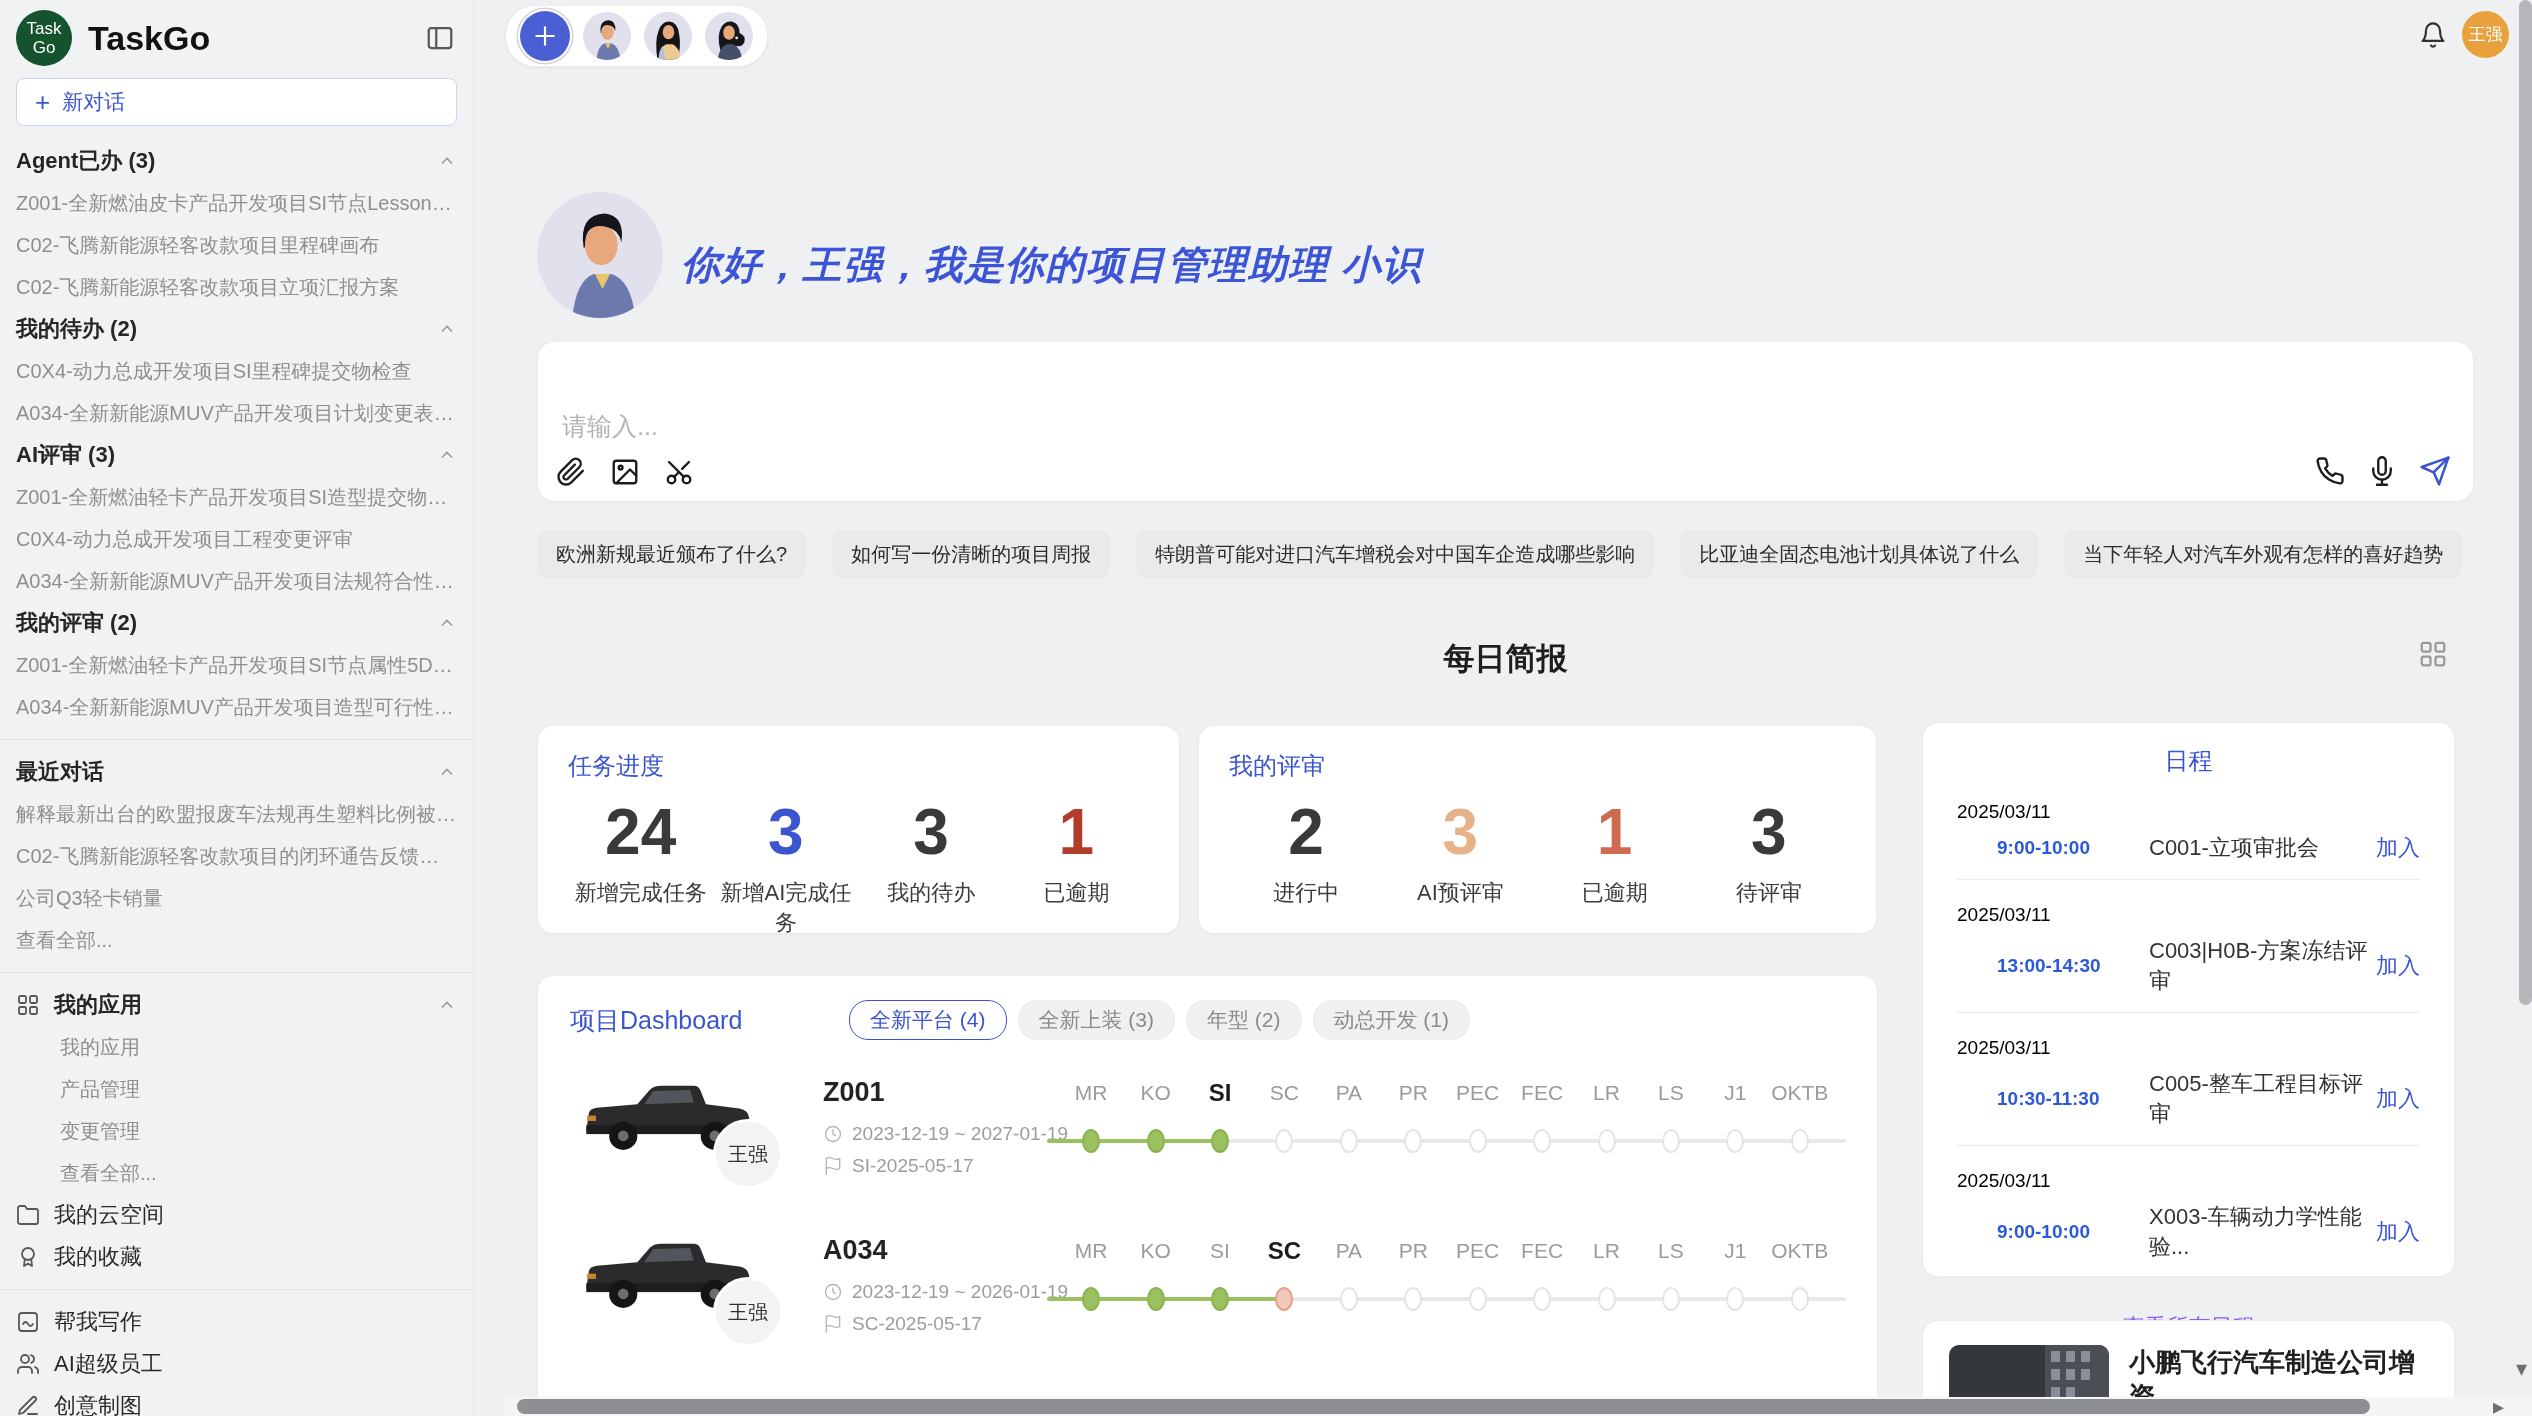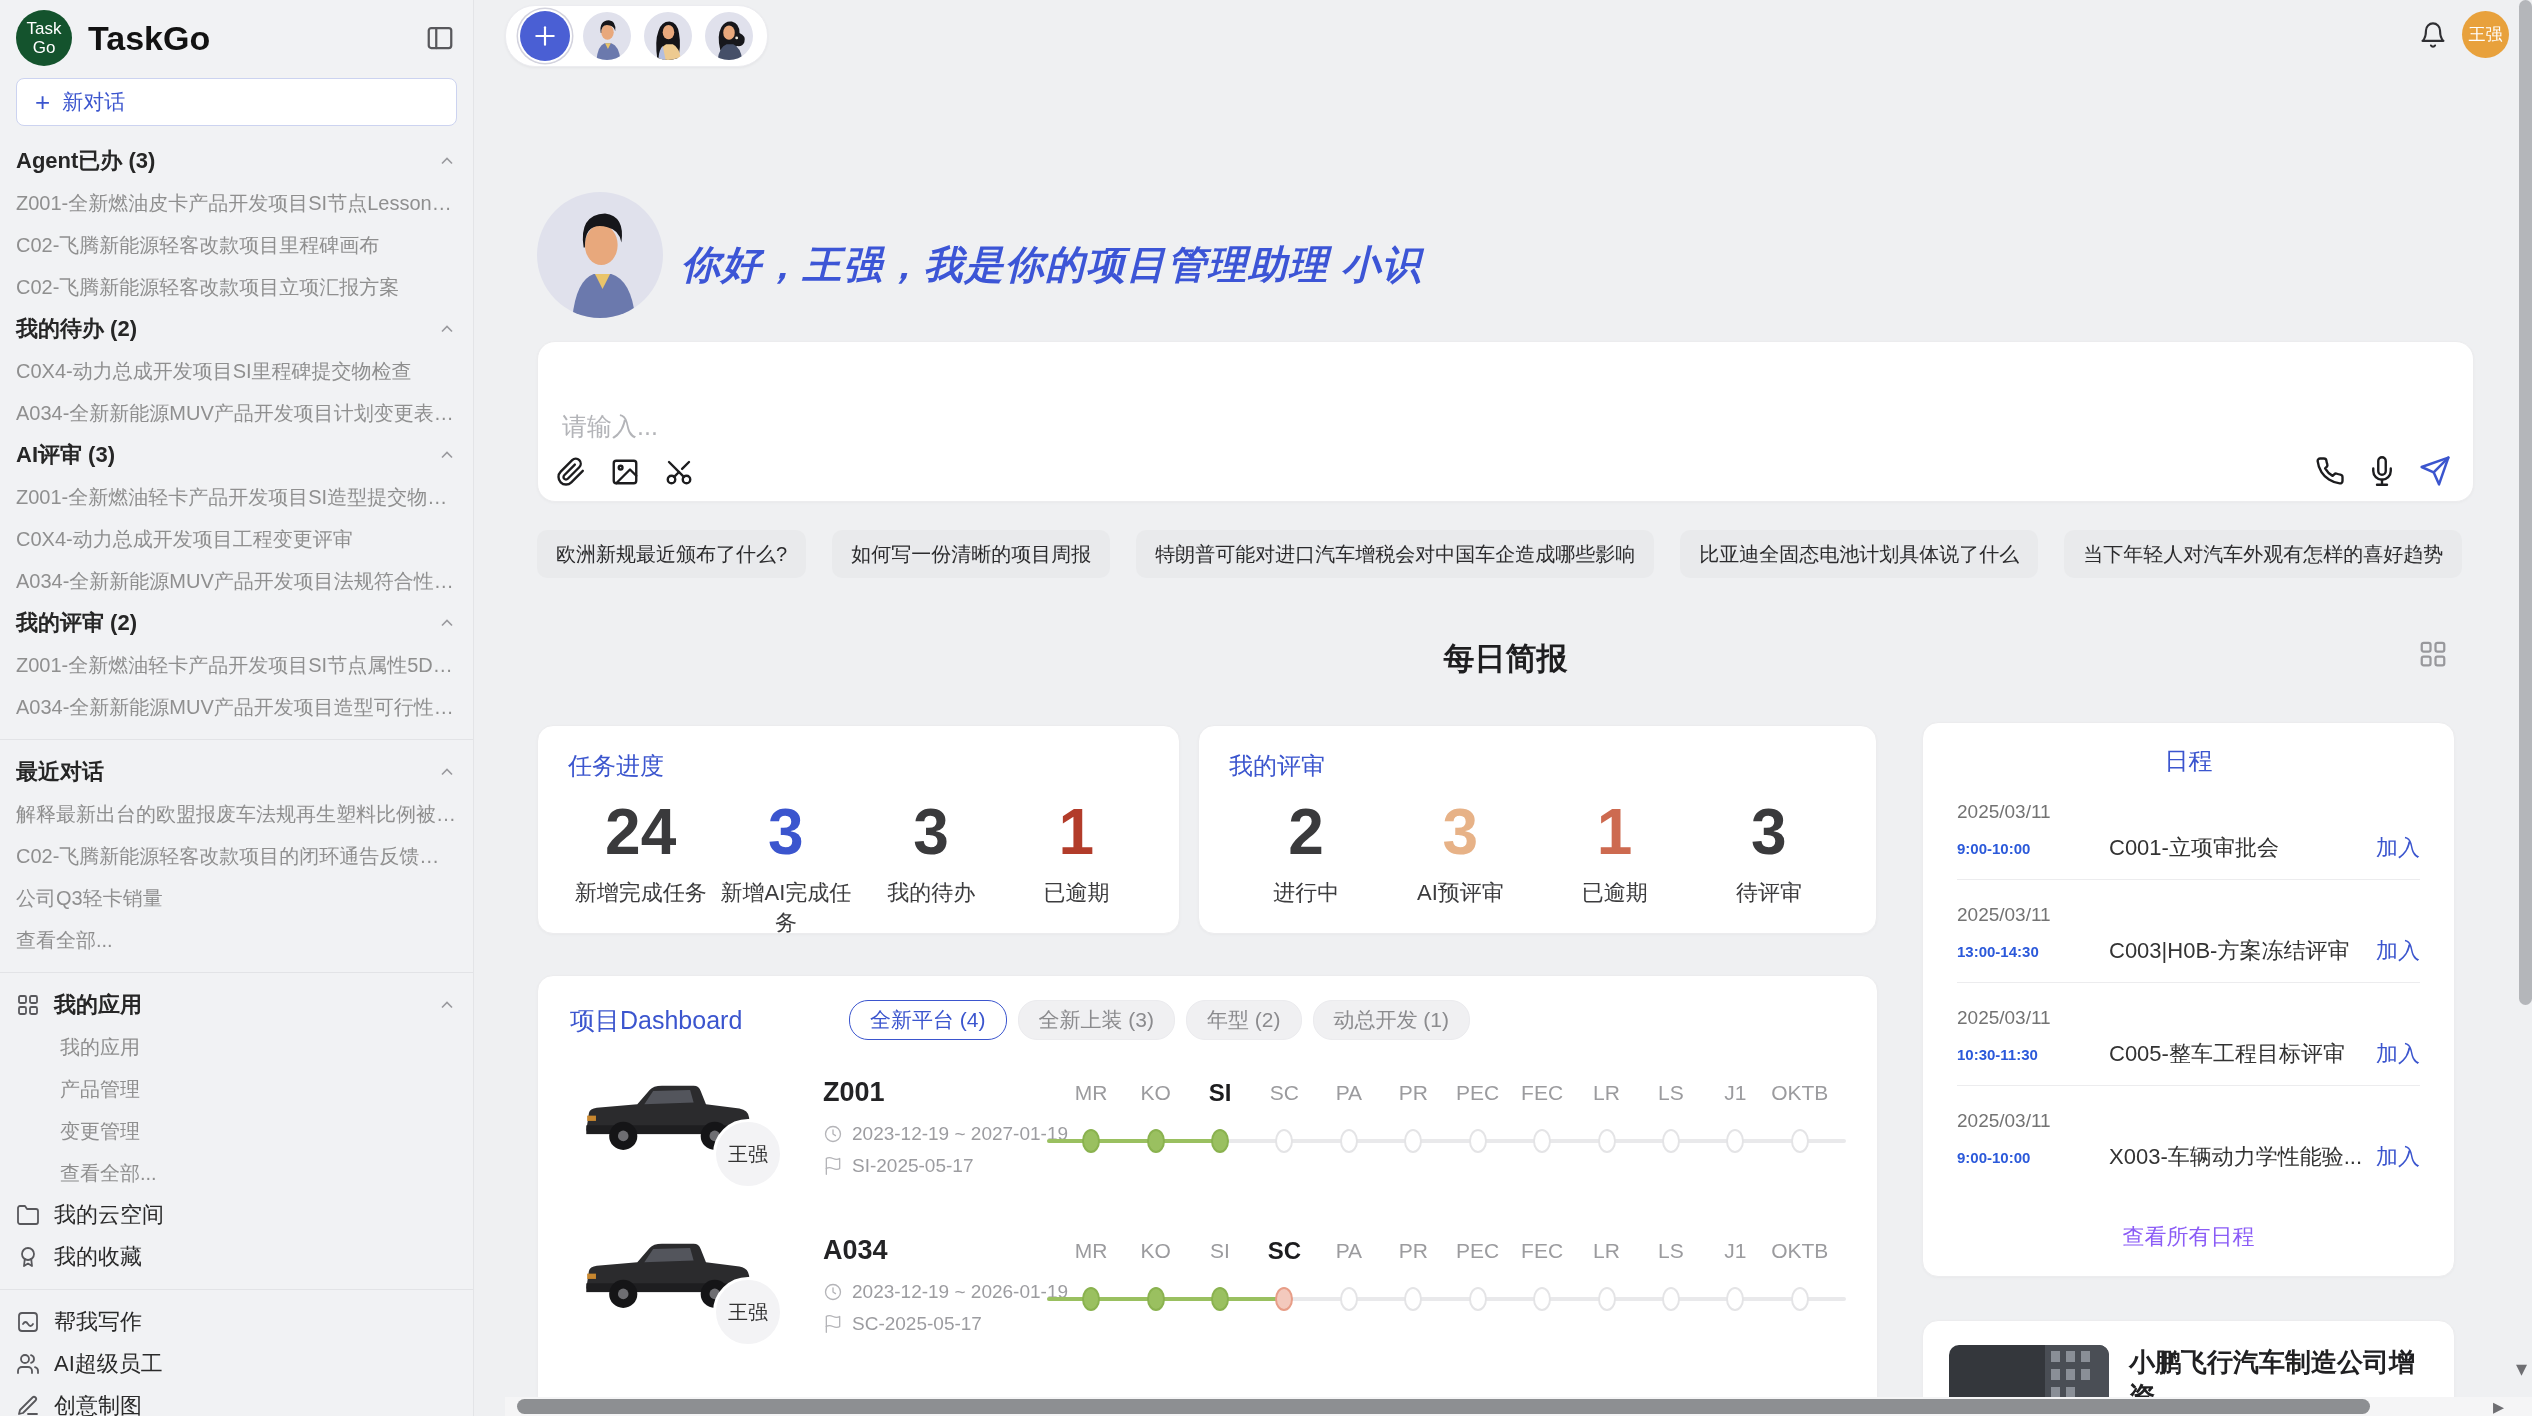--- a/index.html
+++ b/index.html
@@ -67,23 +67,23 @@
   .stats{display:flex;margin-top:10px;}
   .stat{flex:1;text-align:center;}
   .stat .v{font-size:64px;font-weight:600;line-height:80px;}
   .stat .l{font-size:22px;color:#3c3c3e;margin-top:6px;}
   .c-dark{color:#3a3a3c}.c-blue{color:#3b55ce}.c-red{color:#b23c2a}.c-tan{color:#e7b287}.c-orange{color:#cd6a50}
 
   
   #card-schedule{left:1922px;top:722px;width:533px;height:555px;padding:22px 34px;}
   .sch-t{text-align:center;color:#3b55ce;font-size:24px;}
   .sch-item{padding:24px 0 16px;}
-  .sch-date{font-size:19px;color:#737373;}
+  .sch-date{font-size:19px;color:#000000;}
   .sch-row{display:flex;align-items:center;margin-top:10px;}
-  .sch-time{font-size:15px;font-weight:700;color:#2b59da;width:152px;}
+  .sch-time{font-size:19px;font-weight:700;color:#2b59da;width:152px;margin-left:40px;}
   .sch-name{font-size:22px;color:#333;flex:1;}
   .sch-join{font-size:22px;color:#3b55ce;cursor:pointer;}
   .sch-div{height:1px;background:#ececee;}
   .sch-footer{text-align:center;color:#8b5cf6;font-size:22px;margin-top:34px;cursor:pointer;}
 
   
   #card-dash{left:537px;top:975px;width:1341px;height:562px;padding:24px 32px;}
   .dash-head{display:flex;align-items:center;}
   .dash-t{font-size:25px;color:#3b55ce;width:279px;}
   .tabs{display:flex;gap:11px;}

